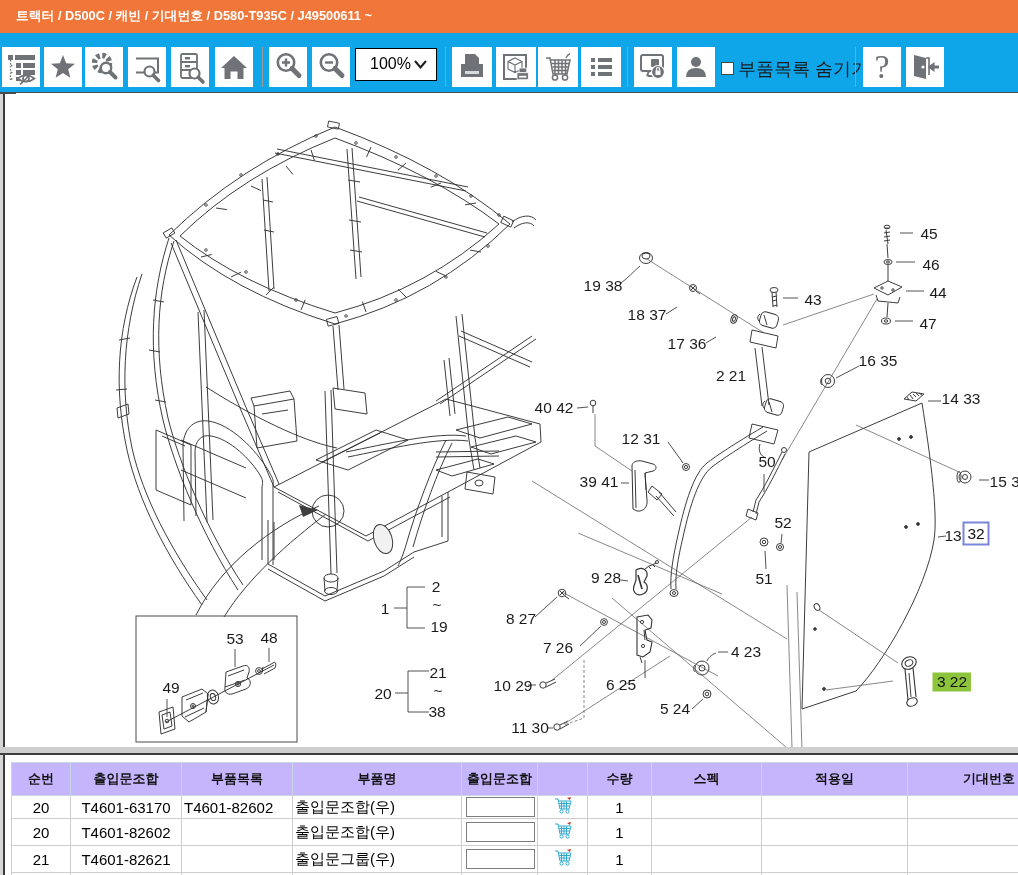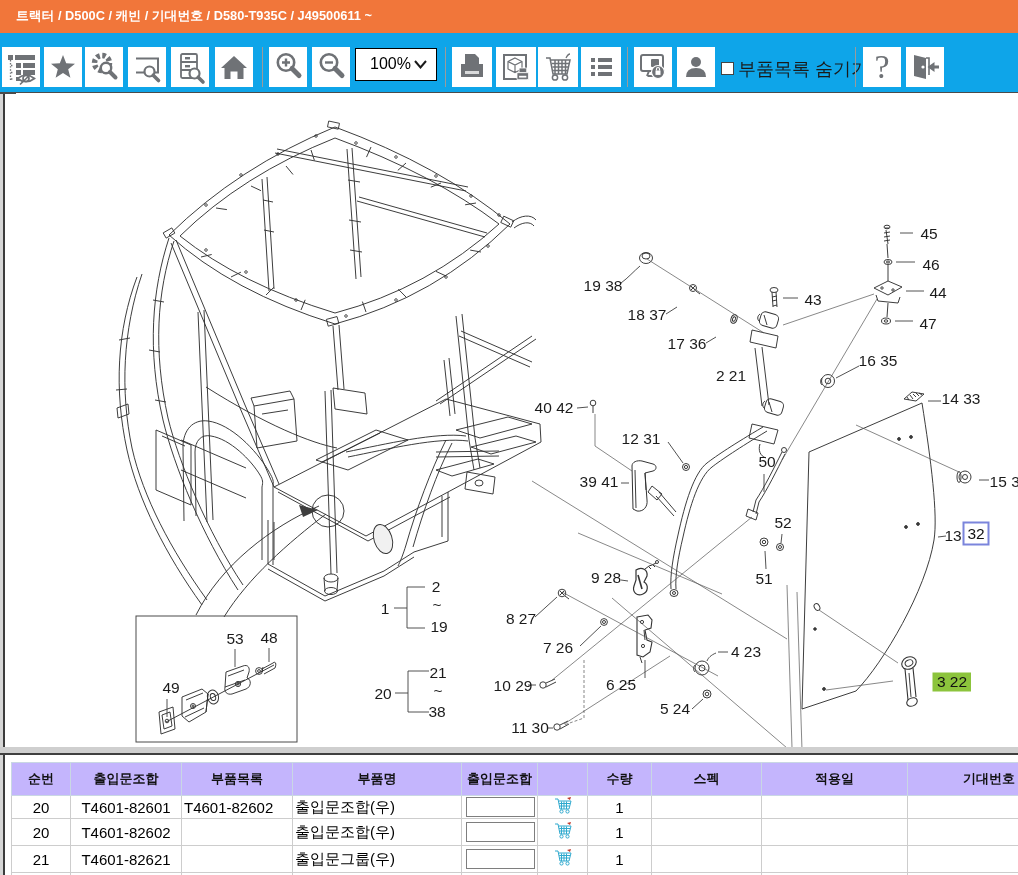--- a/index.html
+++ b/index.html
@@ -536,21 +536,21 @@
           <th>부품명</th>
           <th>출입문조합</th>
           <th></th>
           <th>수량</th>
           <th>스펙</th>
           <th>적용일</th>
           <th>기대번호</th>
         </tr>
 <tr style="height:22px">
           <td class="c">20</td>
-          <td class="c">T4601-82601</td>
+          <td class="c">T4601-63170</td>
           <td>T4601-82602</td>
           <td>출입문조합(우)</td>
           <td><input type="text" style=""></td>
           <td class="c"><svg width="20" height="19" viewBox="0 0 20 19">
               <g fill="none" stroke="#2FA9CE" stroke-width="1">
                 <path d="M2 3 H5 L7 13 H16 L18 5 H6"></path>
                 <path d="M6.2 7.5 H17 M6.7 10 H16.5 M8.5 5.5 V13 M11 5.5 V13 M13.5 5.5 V13"></path>
                 <circle cx="8.5" cy="15.5" r="1.6"></circle>
                 <circle cx="14.5" cy="15.5" r="1.6"></circle>
               </g>

